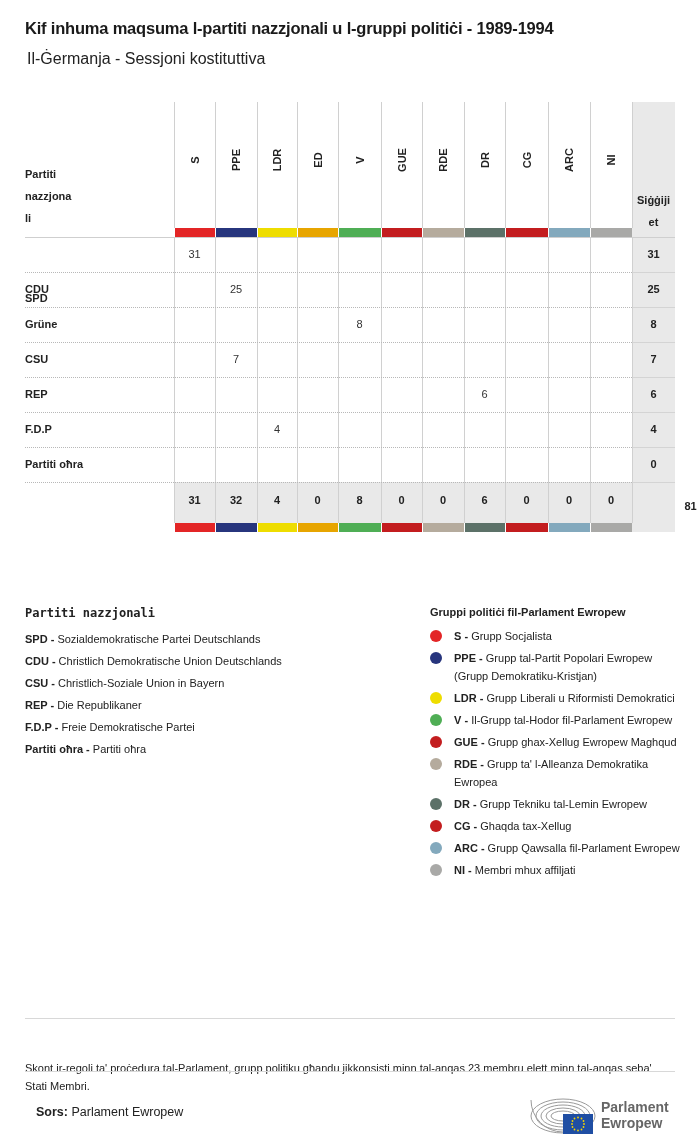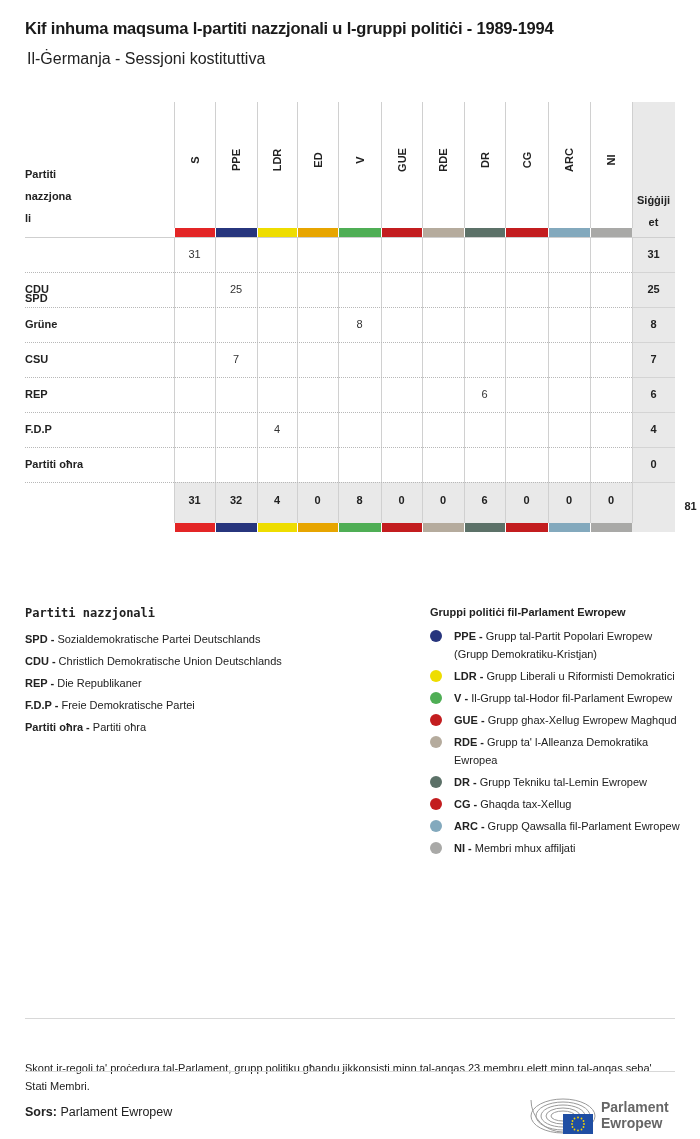--- a/index.html
+++ b/index.html
@@ -27,21 +27,21 @@
   .legend-left .li { font-size: 11px; line-height: 22px; color: #222; }
   .legend-left .li b { font-weight: bold; }
 
   .legend-right { position: absolute; left: 430px; top: 606px; width: 250px; }
   .legend-right .lh { font-size: 11px; font-weight: bold; color: #222; margin-bottom: 9px; }
   .legend-right .li { position: relative; padding-left: 24px; font-size: 11px; line-height: 18px; color: #222; margin-bottom: 4px; }
   .legend-right .dot { position: absolute; left: 0; top: 3px; width: 12px; height: 12px; border-radius: 50%; }
 
   .sep { position: absolute; left: 25px; width: 650px; height: 1px; background: #d8d8d8; }
   .note { position: absolute; left: 25px; top: 1027px; width: 650px; font-size: 11px; line-height: 18px; color: #222; margin-top: 32px; }
-  .source { position: absolute; left: 25px; top: 1105px; font-size: 12.5px; color: #222; }
+  .source { position: absolute; left: 36px; top: 1105px; font-size: 12.5px; color: #222; }
   .source b { font-weight: bold; }
 
   .logo { position: absolute; left: 530px; top: 1080px; width: 150px; height: 40px; margin-top: 16px; }
   .logo-text { position: absolute; left: 71px; top: 3px; font-size: 14px; font-weight: bold; color: #666; line-height: 16px; }
 </style>
 </head>
 <body>
 
 <div class="title">Kif inhuma maqsuma l-partiti nazzjonali u l-gruppi politiċi - 1989-1994</div>
 <div class="subtitle">Il-Ġermanja - Sessjoni kostituttiva</div>
@@ -162,29 +162,31 @@
     <div class="cell bold" style="left: 548px; width: 42px; top: 494px;">0</div>
     <div class="cell bold" style="left: 590px; width: 42px; top: 494px;">0</div>
     <div class="cell bold" style="left: 632px; width: 37px; top: 500px; margin-left: 40px;">81</div>
   </div>
 
 <div class="legend-left">
   <div class="lh">Partiti nazzjonali</div>
   <div id="legend-national-items">
       <div class="li"><b>SPD - </b><span>Sozialdemokratische Partei Deutschlands</span></div>
       <div class="li"><b>CDU - </b><span>Christlich Demokratische Union Deutschlands</span></div>
+      <div class="li"><b>CSU - </b><span>Christlich-Soziale Union in Bayern</span></div>
       <div class="li"><b>REP - </b><span>Die Republikaner</span></div>
       <div class="li"><b>F.D.P - </b><span>Freie Demokratische Partei</span></div>
       <div class="li"><b>Partiti oħra - </b><span>Partiti oħra</span></div>
     </div>
 </div>
 
 <div class="legend-right">
   <div class="lh">Gruppi politiċi fil-Parlament Ewropew</div>
   <div id="legend-group-items">
+      <div class="li"><span class="dot" style="background: rgb(227, 37, 38);"></span><b>S - </b><span>Grupp Socjalista</span></div>
       <div class="li"><span class="dot" style="background: rgb(39, 53, 125);"></span><b>PPE - </b><span>Grupp tal-Partit Popolari Ewropew (Grupp Demokratiku-Kristjan)</span></div>
       <div class="li"><span class="dot" style="background: rgb(238, 221, 0);"></span><b>LDR - </b><span>Grupp Liberali u Riformisti Demokratici</span></div>
       <div class="li"><span class="dot" style="background: rgb(79, 174, 85);"></span><b>V - </b><span>Il-Grupp tal-Hodor fil-Parlament Ewropew</span></div>
       <div class="li"><span class="dot" style="background: rgb(195, 29, 31);"></span><b>GUE - </b><span>Grupp ghax-Xellug Ewropew Maghqud</span></div>
       <div class="li"><span class="dot" style="background: rgb(181, 171, 157);"></span><b>RDE - </b><span>Grupp ta' l-Alleanza Demokratika Ewropea</span></div>
       <div class="li"><span class="dot" style="background: rgb(92, 113, 104);"></span><b>DR - </b><span>Grupp Tekniku tal-Lemin Ewropew</span></div>
       <div class="li"><span class="dot" style="background: rgb(195, 29, 31);"></span><b>CG - </b><span>Ghaqda tax-Xellug</span></div>
       <div class="li"><span class="dot" style="background: rgb(131, 169, 189);"></span><b>ARC - </b><span>Grupp Qawsalla fil-Parlament Ewropew</span></div>
       <div class="li"><span class="dot" style="background: rgb(169, 169, 167);"></span><b>NI - </b><span>Membri mhux affiljati</span></div>
     </div>

